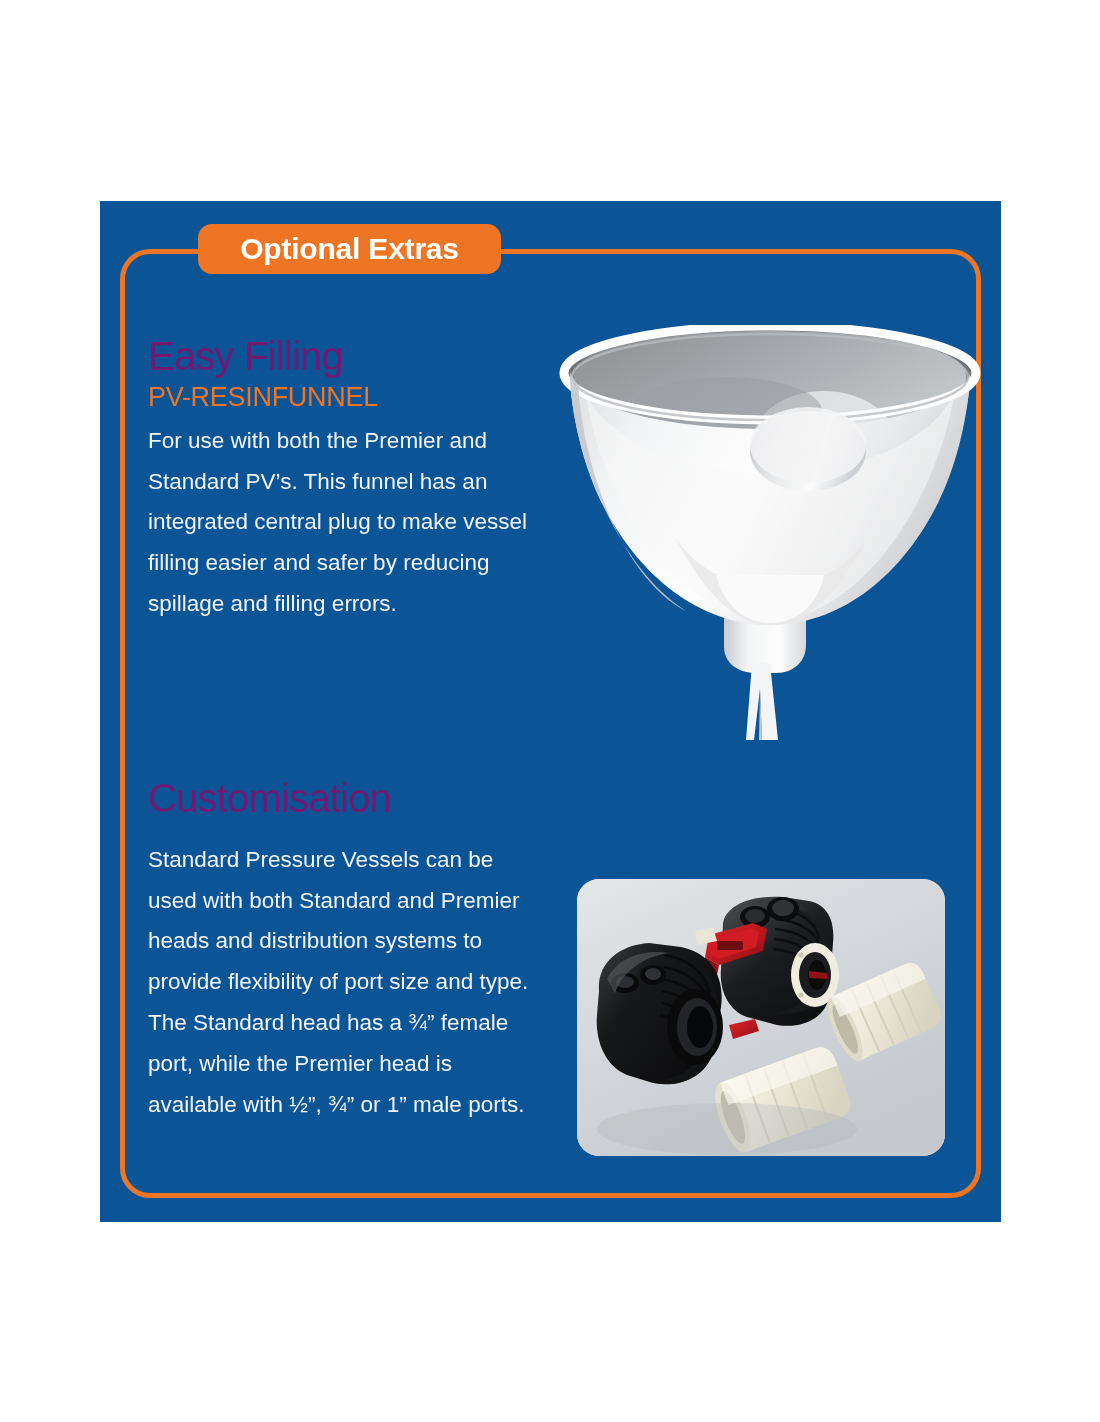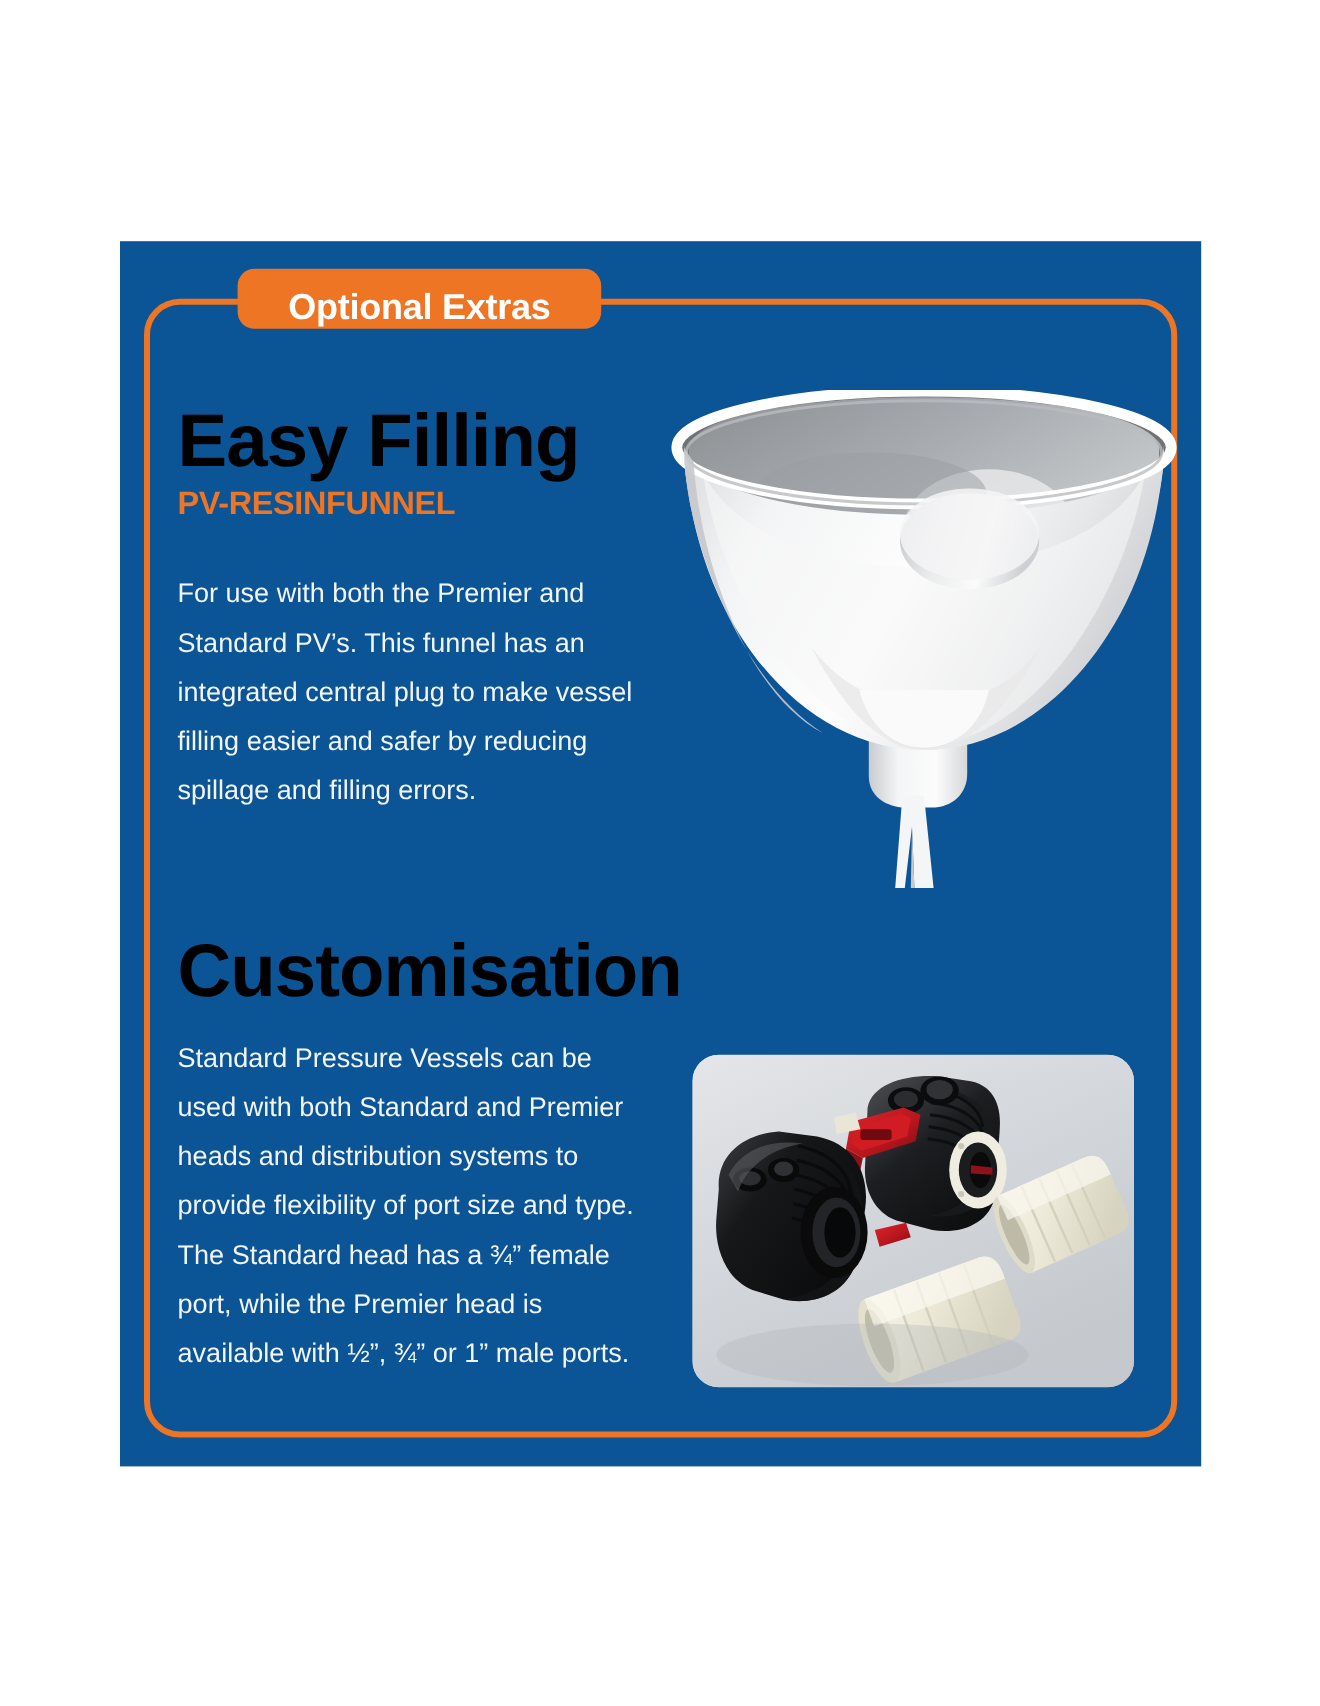--- a/index.html
+++ b/index.html
@@ -44,21 +44,21 @@
   
   .badge {
     position: absolute;
     left: 198px;
     top: 224px;
     width: 303px;
     height: 50px;
     background: #ee7524;
     border-radius: 14px;
     display: flex;
-    align-items: flex-end;
+    align-items: center;
     justify-content: center;
     z-index: 5;
   }
   .badge-label {
     color: #ffffff;
     font-size: 30px;
     font-weight: bold;
     letter-spacing: -0.2px;
     white-space: nowrap;
   }
@@ -66,46 +66,46 @@
   
   .section {
     position: absolute;
     left: 148px;
     width: 820px;
   }
   .section-easy  { top: 336px; }
   .section-cust  { top: 778px; }
 
   .sec-title {
-    color: #000000;
-    font-size: 62px;
-    font-weight: bold;
+    color: #701a75;
+    font-size: 40px;
+    font-weight: normal;
     line-height: 1.04;
     letter-spacing: -0.8px;
   }
 
   .sku-row {
     display: flex;
     gap: 58px;
     margin-top: 4px;
   }
   .sku {
     color: #ee7524;
     font-size: 27px;
-    font-weight: bold;
+    font-weight: normal;
     letter-spacing: -0.3px;
     white-space: nowrap;
   }
 
   .body-copy {
     color: #f2f5f8;
     font-size: 22.5px;
     line-height: 1.82;
     width: 392px;
-    margin-top: 40px;
+    margin-top: 8px;
     font-weight: 400;
   }
   .body-copy.second { margin-top: 16px; }
 
   
   .funnel-wrap {
     position: absolute;
     left: 556px;
     top: 325px;
     width: 430px;

